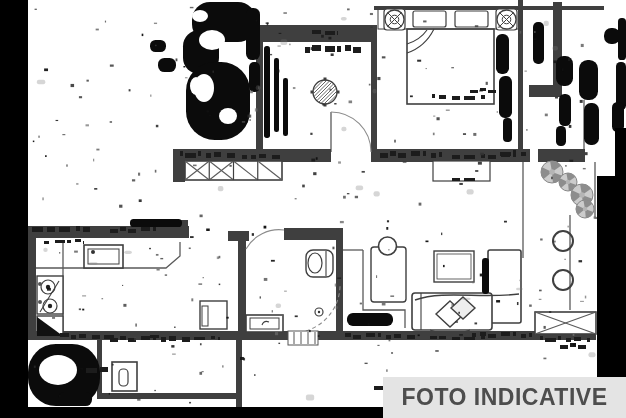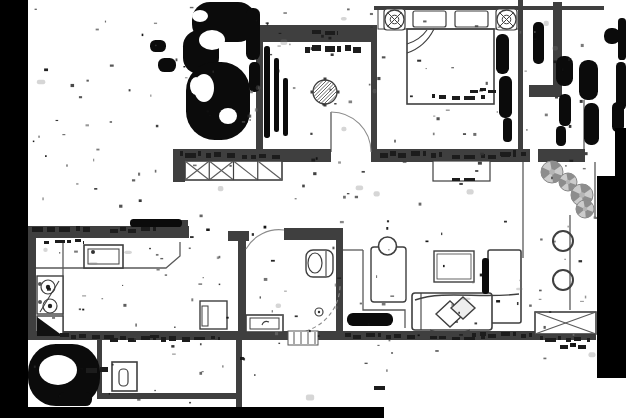--- a/index.html
+++ b/index.html
@@ -657,13 +657,16 @@
         <rect x="43.30356391146779" y="247.8237153608352" width="4.3611321514472365" height="4.08083638548851" rx="2" fill="#777777" opacity="0.3"></rect>
         <rect x="341.35879281908274" y="126.75551151111722" width="5.105117737781256" height="4.378390580415726" rx="2" fill="#777777" opacity="0.3"></rect>
       </g>
       <g>
         <rect x="0" y="0" width="28" height="410" fill="#000000"></rect>
         <rect x="0" y="407" width="384" height="11" fill="#000000"></rect>
         <rect x="597" y="176" width="29" height="202" fill="#000000"></rect>
         <rect x="615" y="128" width="11" height="50" fill="#000000"></rect>
       </g>
     </svg>
+  <div id="banner" style="left: 383px; top: 377px; width: 243px; height: 41px; background: rgb(228, 228, 228); color: rgb(77, 77, 77);">
+    <span>FOTO INDICATIVE</span>
+  </div>
 </div>
 
 </body></html>

